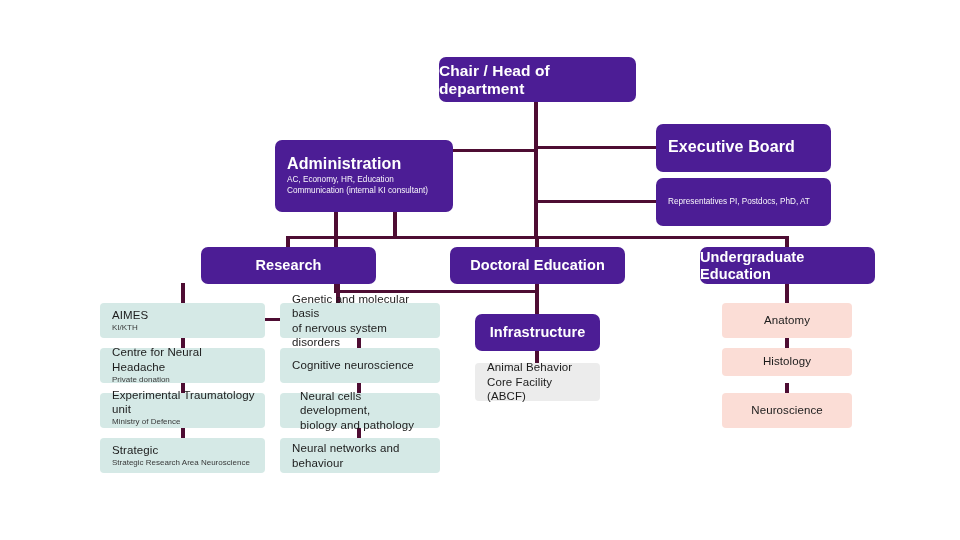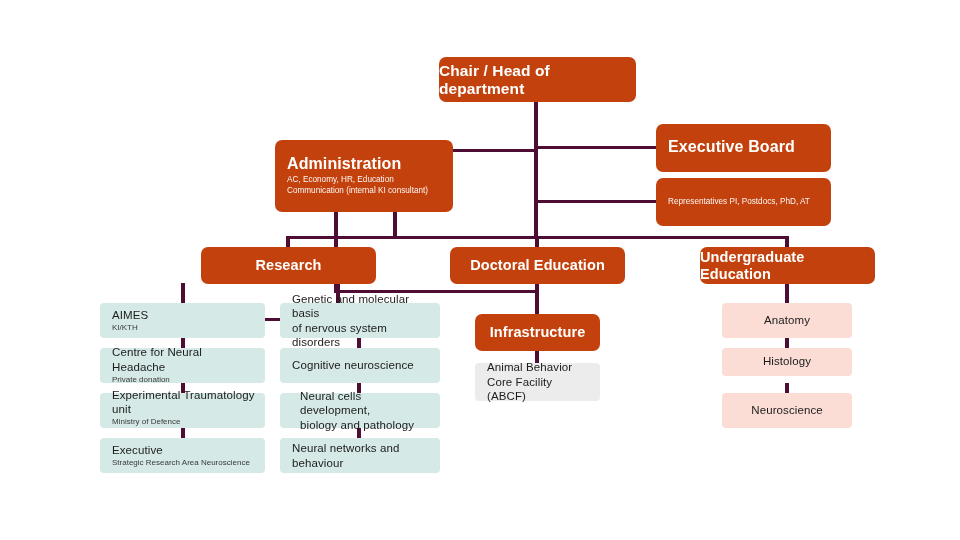--- a/index.html
+++ b/index.html
@@ -26,21 +26,21 @@
   }
   .node {
     position: absolute;
     box-sizing: border-box;
     z-index: 2;
     display: flex;
     flex-direction: column;
     justify-content: center;
   }
   .node.dark {
-    background: #c2410c;
+    background: #4c1d95;
     border-radius: 7px;
     color: #ffffff;
     align-items: center;
   }
   .node.dark.lefted {
     align-items: flex-start;
     padding-left: 12px;
   }
   .node .title {
     font-size: 14.5px;
@@ -200,21 +200,21 @@
   </div>
   <div class="node teal" style="left:100px; top:348px; width:165px; height:35px;">
     <span class="title">Centre for Neural Headache</span>
     <span class="sub">Private donation</span>
   </div>
   <div class="node teal" style="left:100px; top:393px; width:165px; height:35px;justify-content:flex-end;">
     <span class="title">Experimental Traumatology unit</span>
     <span class="sub">Ministry of Defence</span>
   </div>
   <div class="node teal" style="left:100px; top:438px; width:165px; height:35px;">
-    <span class="title">Executive</span>
+    <span class="title">Strategic</span>
     <span class="sub">Strategic Research Area Neuroscience</span>
   </div>
 
   <div class="node teal" style="left:280px; top:303px; width:160px; height:35px;">
     <span class="title">Genetic and molecular basis</span>
     <span class="title">of nervous system disorders</span>
   </div>
   <div class="node teal" style="left:280px; top:348px; width:160px; height:35px;">
     <span class="title">Cognitive neuroscience</span>
   </div>

